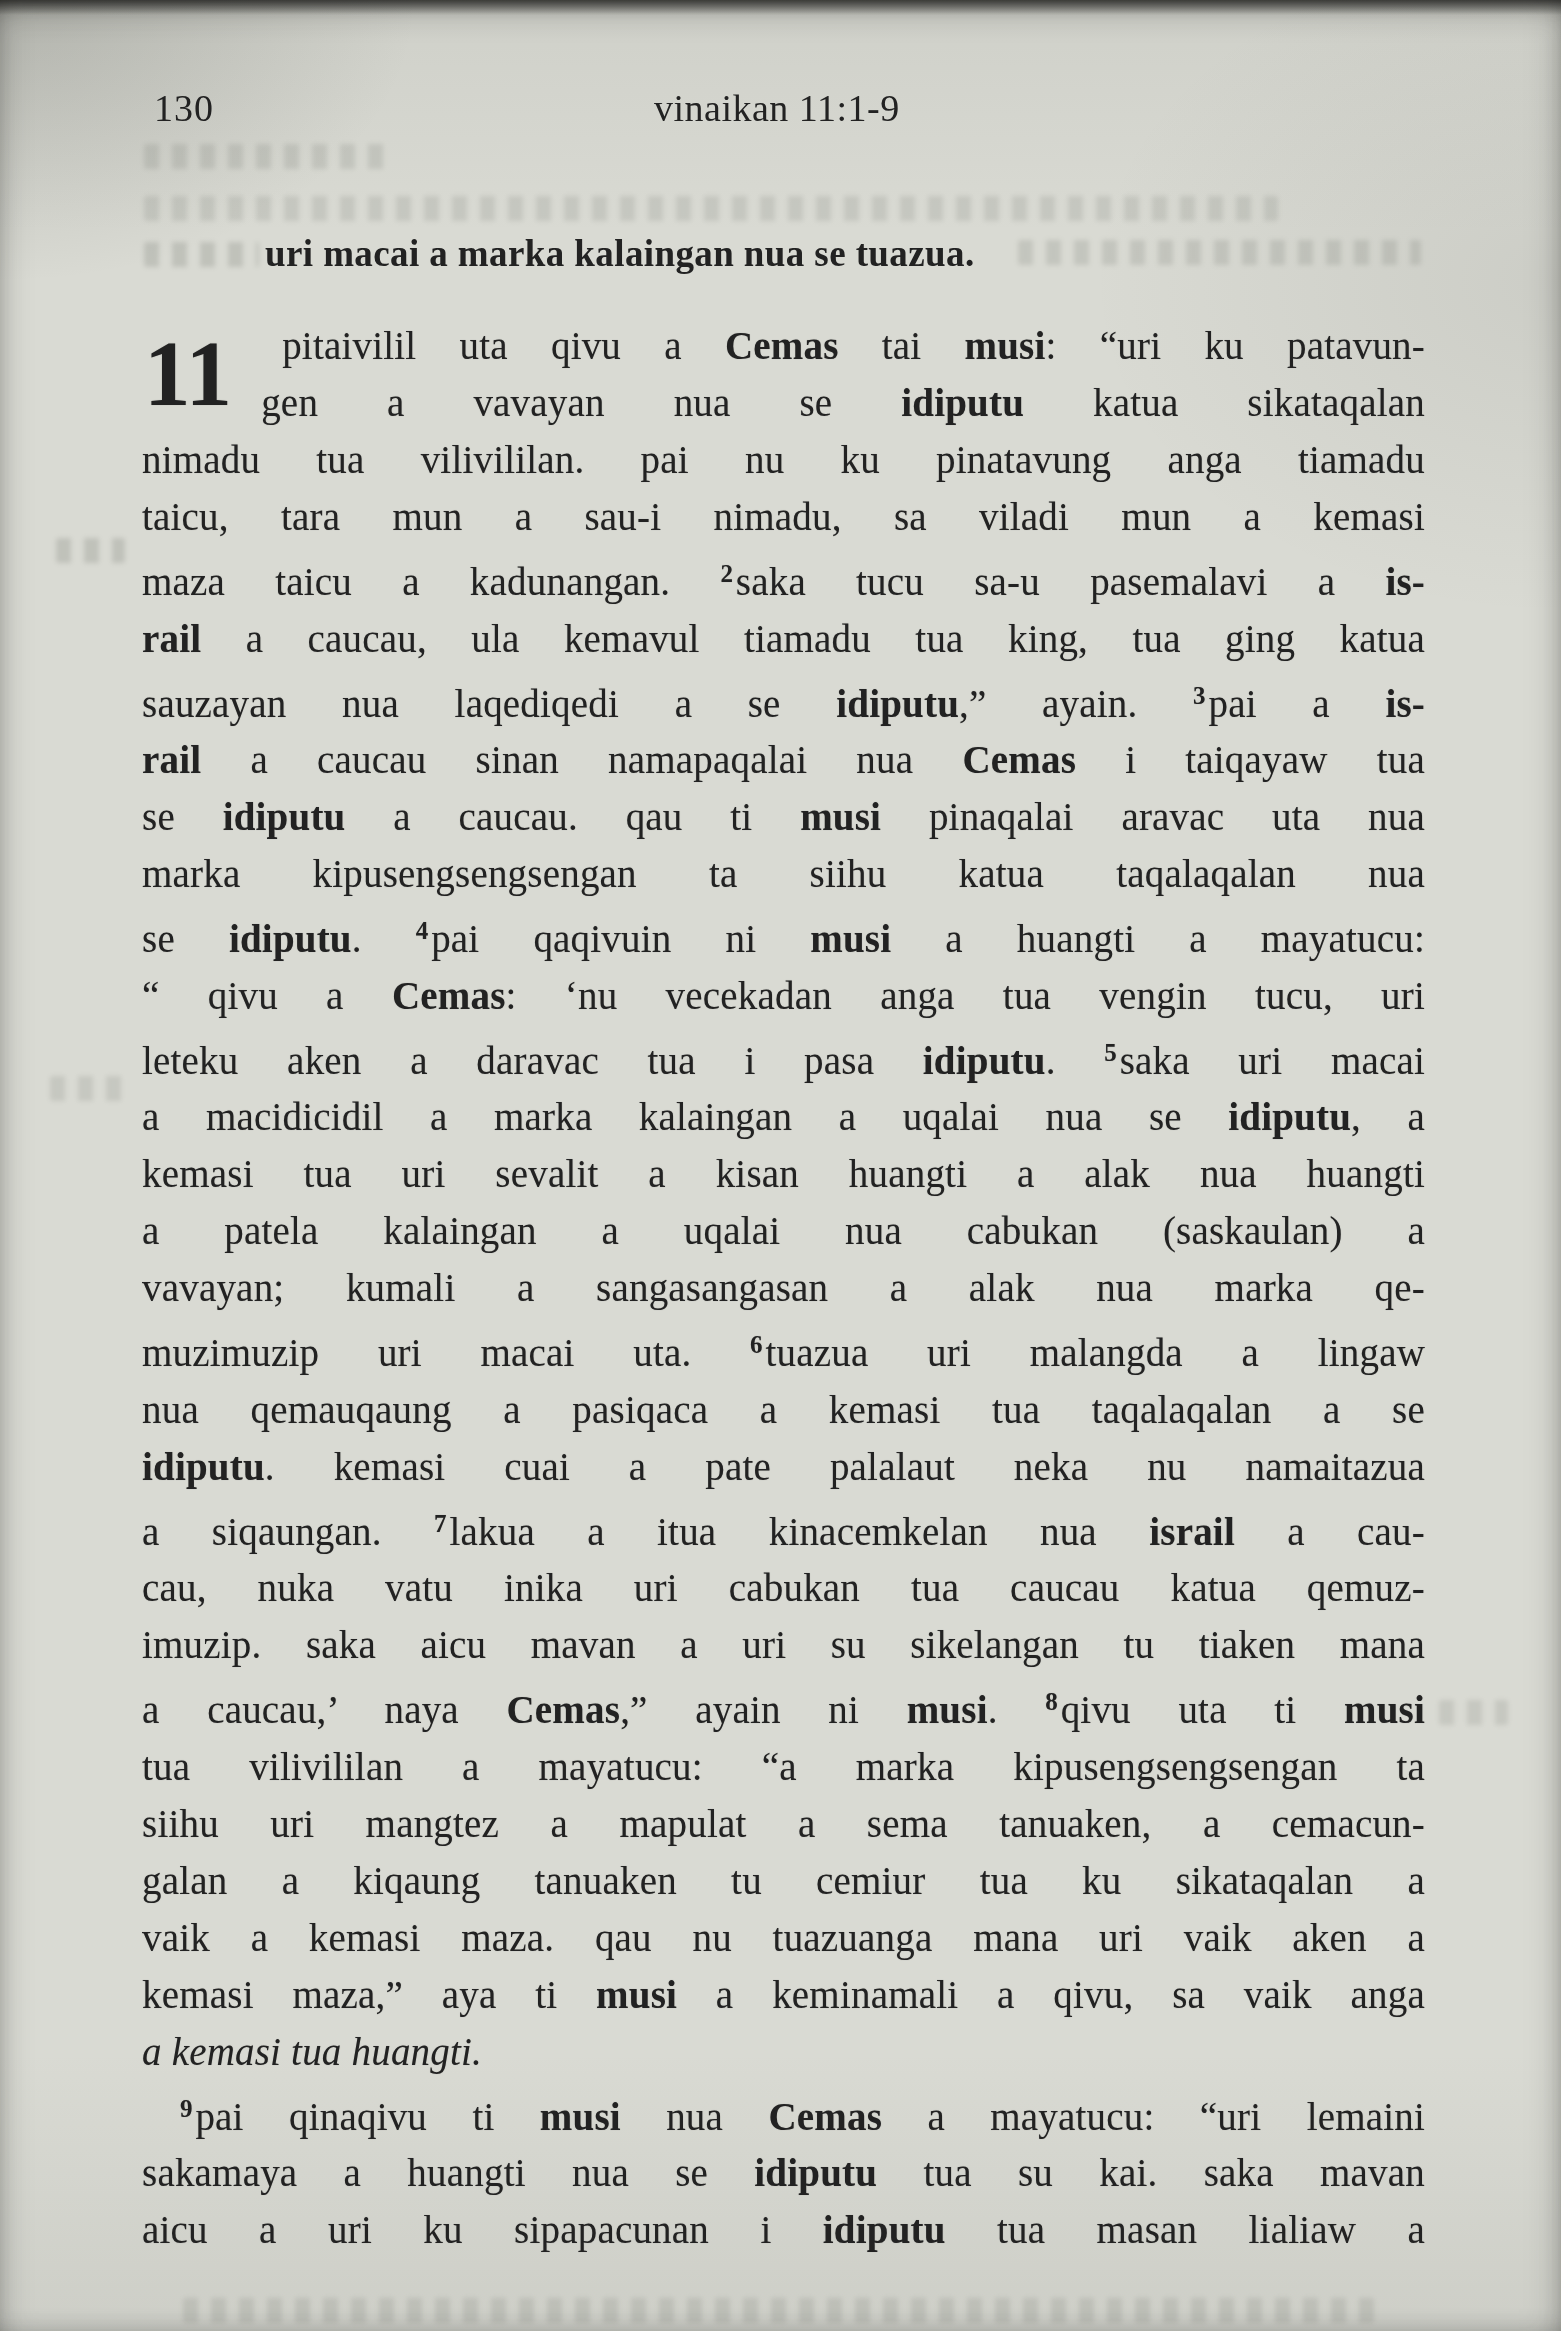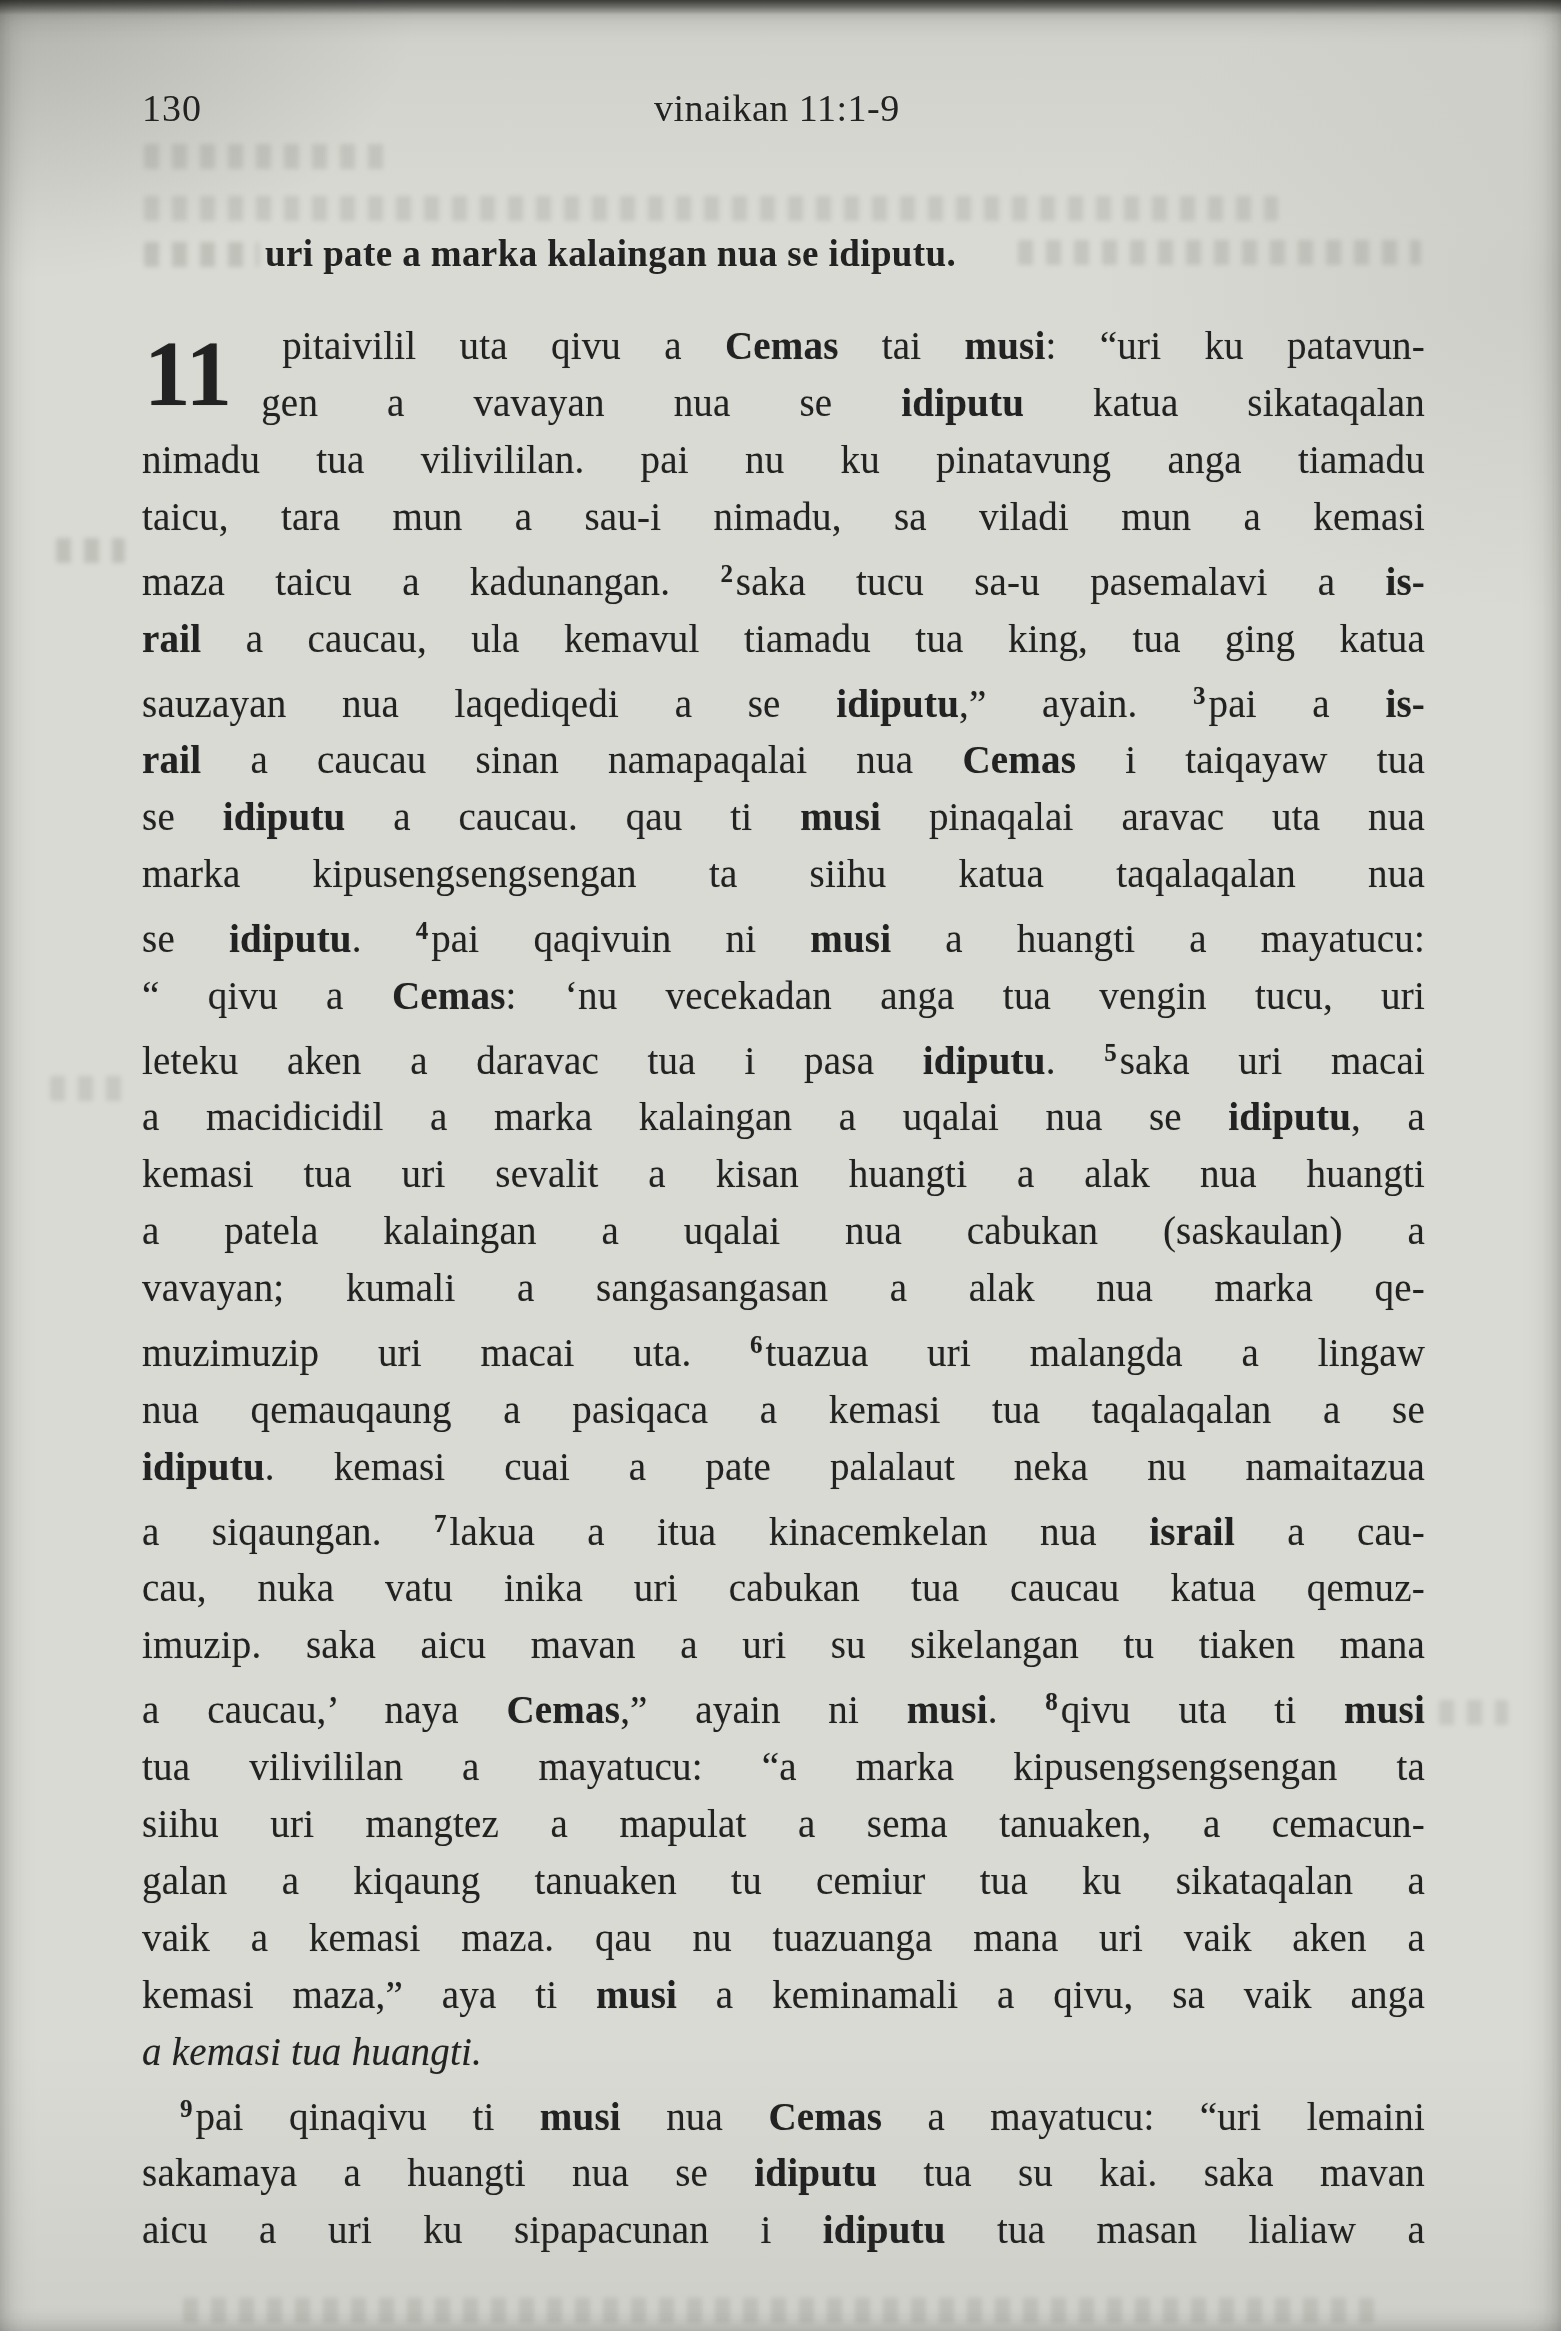--- a/index.html
+++ b/index.html
@@ -14,21 +14,21 @@
   }
   .page::before{
     content:"";position:absolute;inset:0;pointer-events:none;
     background:
       radial-gradient(596px 403px at 0% 0%, rgba(70,72,66,.22), rgba(70,72,66,0) 70%),
       radial-gradient(672px 480px at 100% 12%, rgba(90,92,86,.10), rgba(90,92,86,0) 70%),
       linear-gradient(180deg, rgba(120,122,114,.10), rgba(120,122,114,0) 10%, rgba(120,122,114,0) 88%, rgba(120,122,114,.12));
   }
   .content{position:absolute;left:142px;top:0;width:1283px;}
   .header-row{position:relative;margin-top:86px;height:48px;font-size:38px;}
-  .page-num{position:absolute;left:0;top:0;letter-spacing:1px;}
+  .page-num{position:absolute;left:12px;top:0;letter-spacing:1px;}
   .run-head{position:absolute;left:473px;top:0;letter-spacing:0.5px;margin-left:39px;}
   .section-title{
     margin:98px 0 42px 0;
     padding-left:123px;
     font-size:37px;font-weight:700;letter-spacing:0.4px;
   }
   .body-text{
     font-size:39px;line-height:57px;letter-spacing:0.2px;
     text-shadow:0 0 1px rgba(30,30,30,.25);
   }
@@ -75,21 +75,21 @@
   <div class="ghost" style="top:1700px;left:1439px;width:69px;opacity:.3"></div>
   <div class="ghost" style="top:2298px;left:183px;width:1191px;opacity:.3"></div>
 
   <div class="content">
 
     <div class="header-row">
       <span class="page-num">130</span>
       <span class="run-head">vinaikan 11:1-9</span>
     </div>
 
-    <div class="section-title">uri pate a marka kalaingan nua se idiputu.</div>
+    <div class="section-title">uri macai a marka kalaingan nua se tuazua.</div>
 
     <div class="body-text">
       <div class="para">
         <div class="chapnum">11</div>
         <div>
             <div class="line" style="text-indent: 21px;"><span>pitaivilil uta qivu a </span><span class="b">Cemas</span><span> tai </span><span class="b">musi</span><span>: “uri ku patavun-</span></div>
             <div class="line"><span>gen a vavayan nua se </span><span class="b">idiputu</span><span> katua sikataqalan</span></div>
             <div class="line"><span>nimadu tua vilivililan. pai nu ku pinatavung anga tiamadu</span></div>
             <div class="line"><span>taicu, tara mun a sau-i nimadu, sa viladi mun a kemasi</span></div>
             <div class="line"><span>maza taicu a kadunangan. </span><span class="v">2</span><span>saka tucu sa-u pasemalavi a </span><span class="b">is-</span></div>

